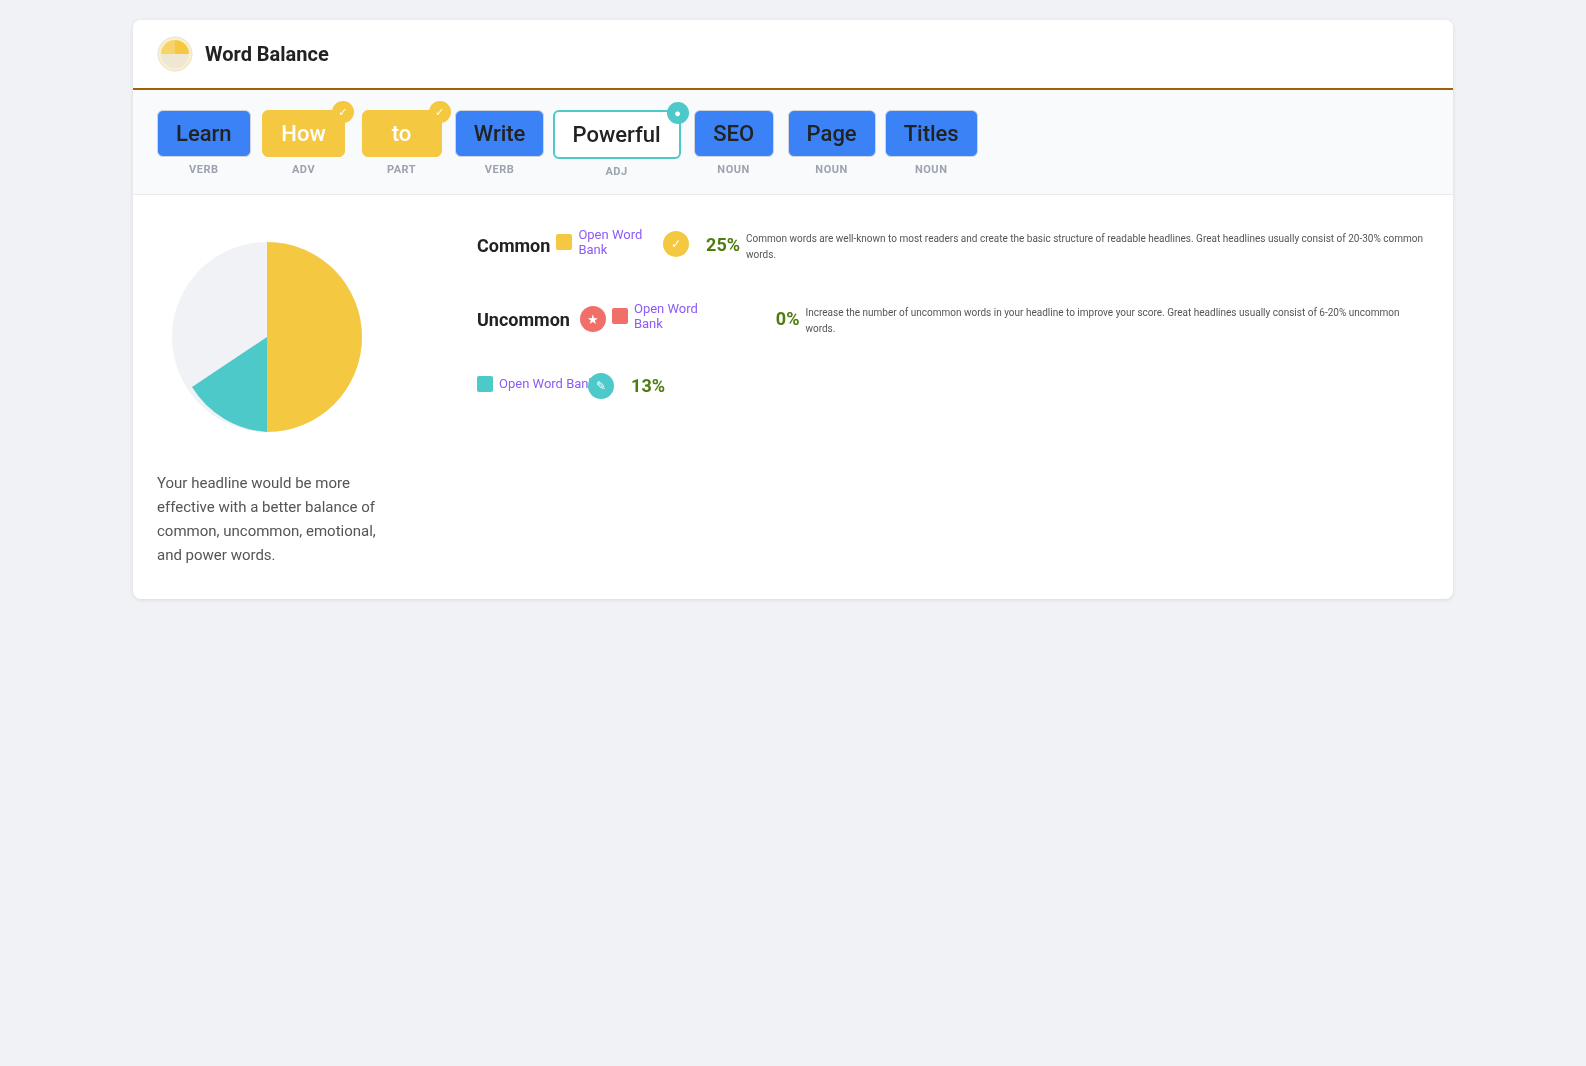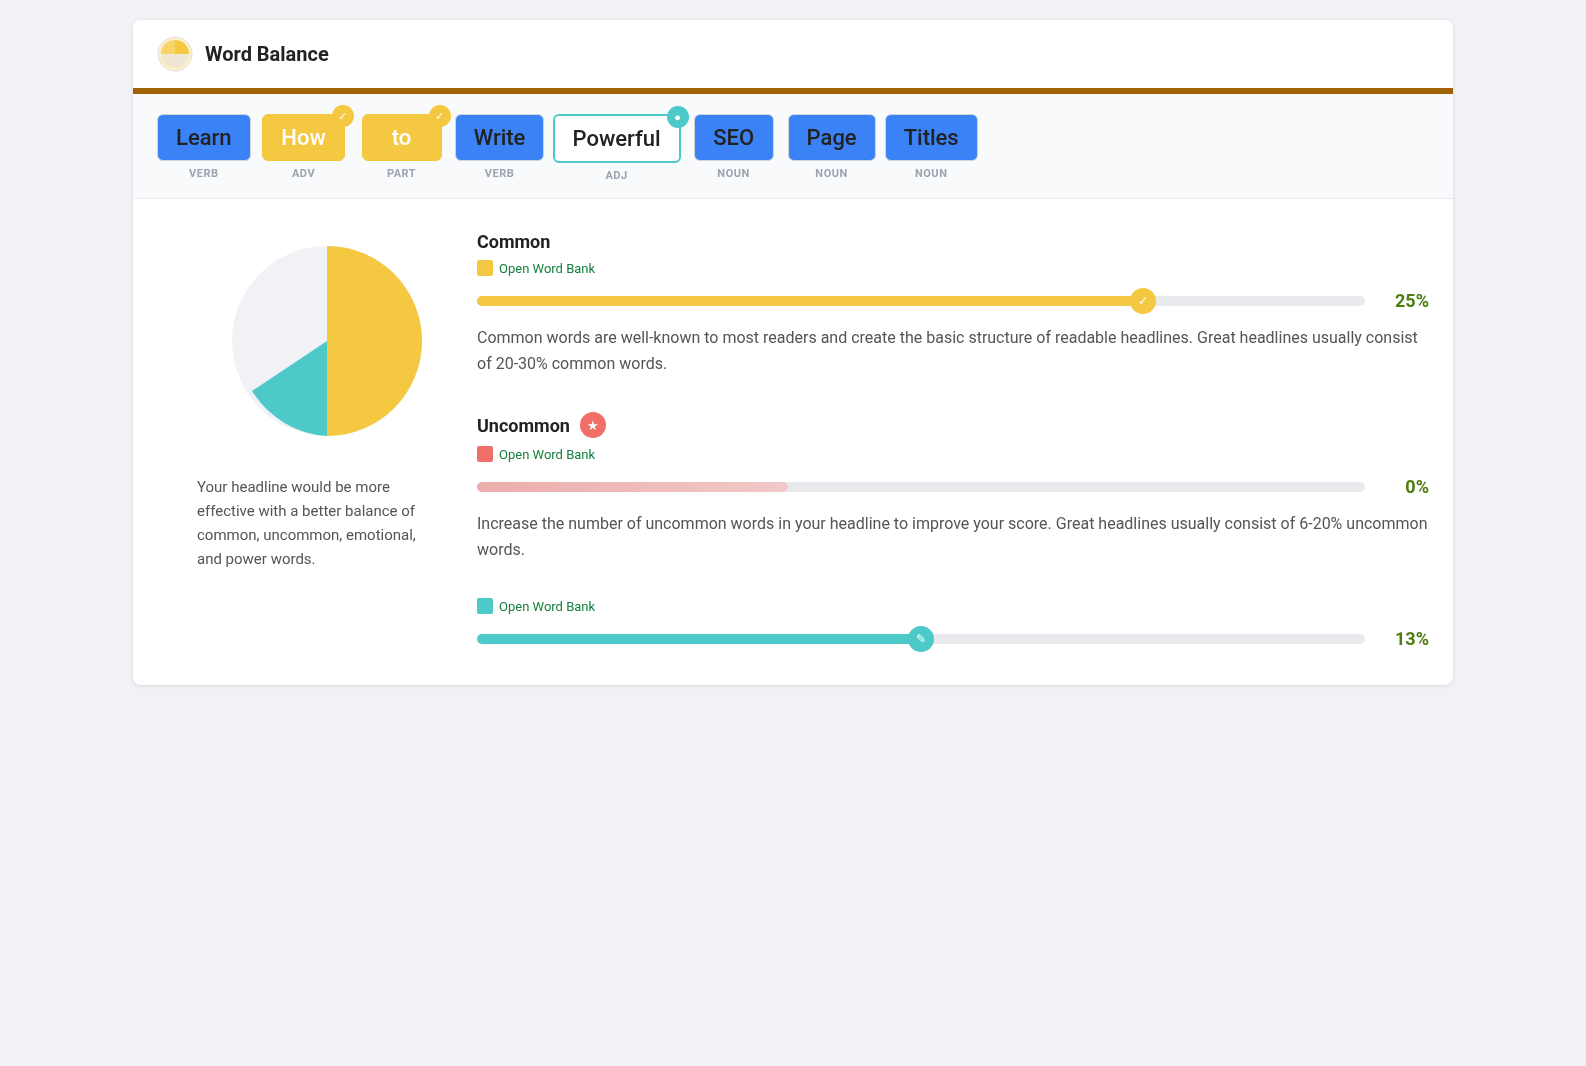--- a/index.html
+++ b/index.html
@@ -17,21 +17,21 @@
       border-radius: 8px;
       box-shadow: 0 1px 4px rgba(0,0,0,0.1);
       width: 1320px;
       overflow: hidden;
     }
     
     .header {
       display: flex;
       align-items: center;
       padding: 16px 24px;
-      border-bottom: 6px solid #a16207;
+      border-bottom: 2px solid #a16207;
       background: #fff;
     }
     .logo-icon {
       width: 36px;
       height: 36px;
       margin-right: 12px;
       flex-shrink: 0;
     }
     .header-title {
       font-size: 20px;
@@ -109,21 +109,21 @@
       padding: 32px 24px;
       gap: 40px;
     }
 
     
     .left-panel {
       width: 280px;
       flex-shrink: 0;
       display: flex;
       flex-direction: column;
-      align-items: flex-end;
+      align-items: flex-start;
     }
     .pie-container {
       width: 220px;
       height: 220px;
       position: relative;
       margin-bottom: 24px;
     }
     .pie-container svg {
       width: 220px;
       height: 220px;
@@ -137,21 +137,21 @@
 
     
     .right-panel {
       flex: 1;
       display: flex;
       flex-direction: column;
       gap: 36px;
     }
     .metric-block {
       display: flex;
-      flex-direction: column;
+      flex-direction: row;
       gap: 6px;
     }
     .metric-header {
       display: flex;
       align-items: center;
       gap: 10px;
       margin-bottom: 2px;
     }
     .metric-title {
       font-size: 18px;
@@ -168,21 +168,21 @@
       font-size: 13px;
       color: #fff;
     }
     .icon-coral { background: #f07069; }
 
     .open-bank-link {
       display: flex;
       align-items: center;
       gap: 6px;
       font-size: 13px;
-      color: #15803d;
+      color: #8b5cf6;
       cursor: pointer;
       margin-bottom: 8px;
       text-decoration: none;
     }
     .open-bank-link .book-icon {
       width: 16px;
       height: 16px;
       background: #f5c842;
       border-radius: 2px;
       display: inline-block;
@@ -248,21 +248,21 @@
       left: 50%;
     }
     .bar-percent {
       font-size: 18px;
       font-weight: 700;
       color: #4d7c0f;
       min-width: 48px;
       text-align: right;
     }
     .metric-desc {
-      font-size: 16px;
+      font-size: 10px;
       color: #555;
       line-height: 1.6;
       margin-top: 4px;
     }
   </style>
 </head>
 <body>
 
 <div class="card">
 

